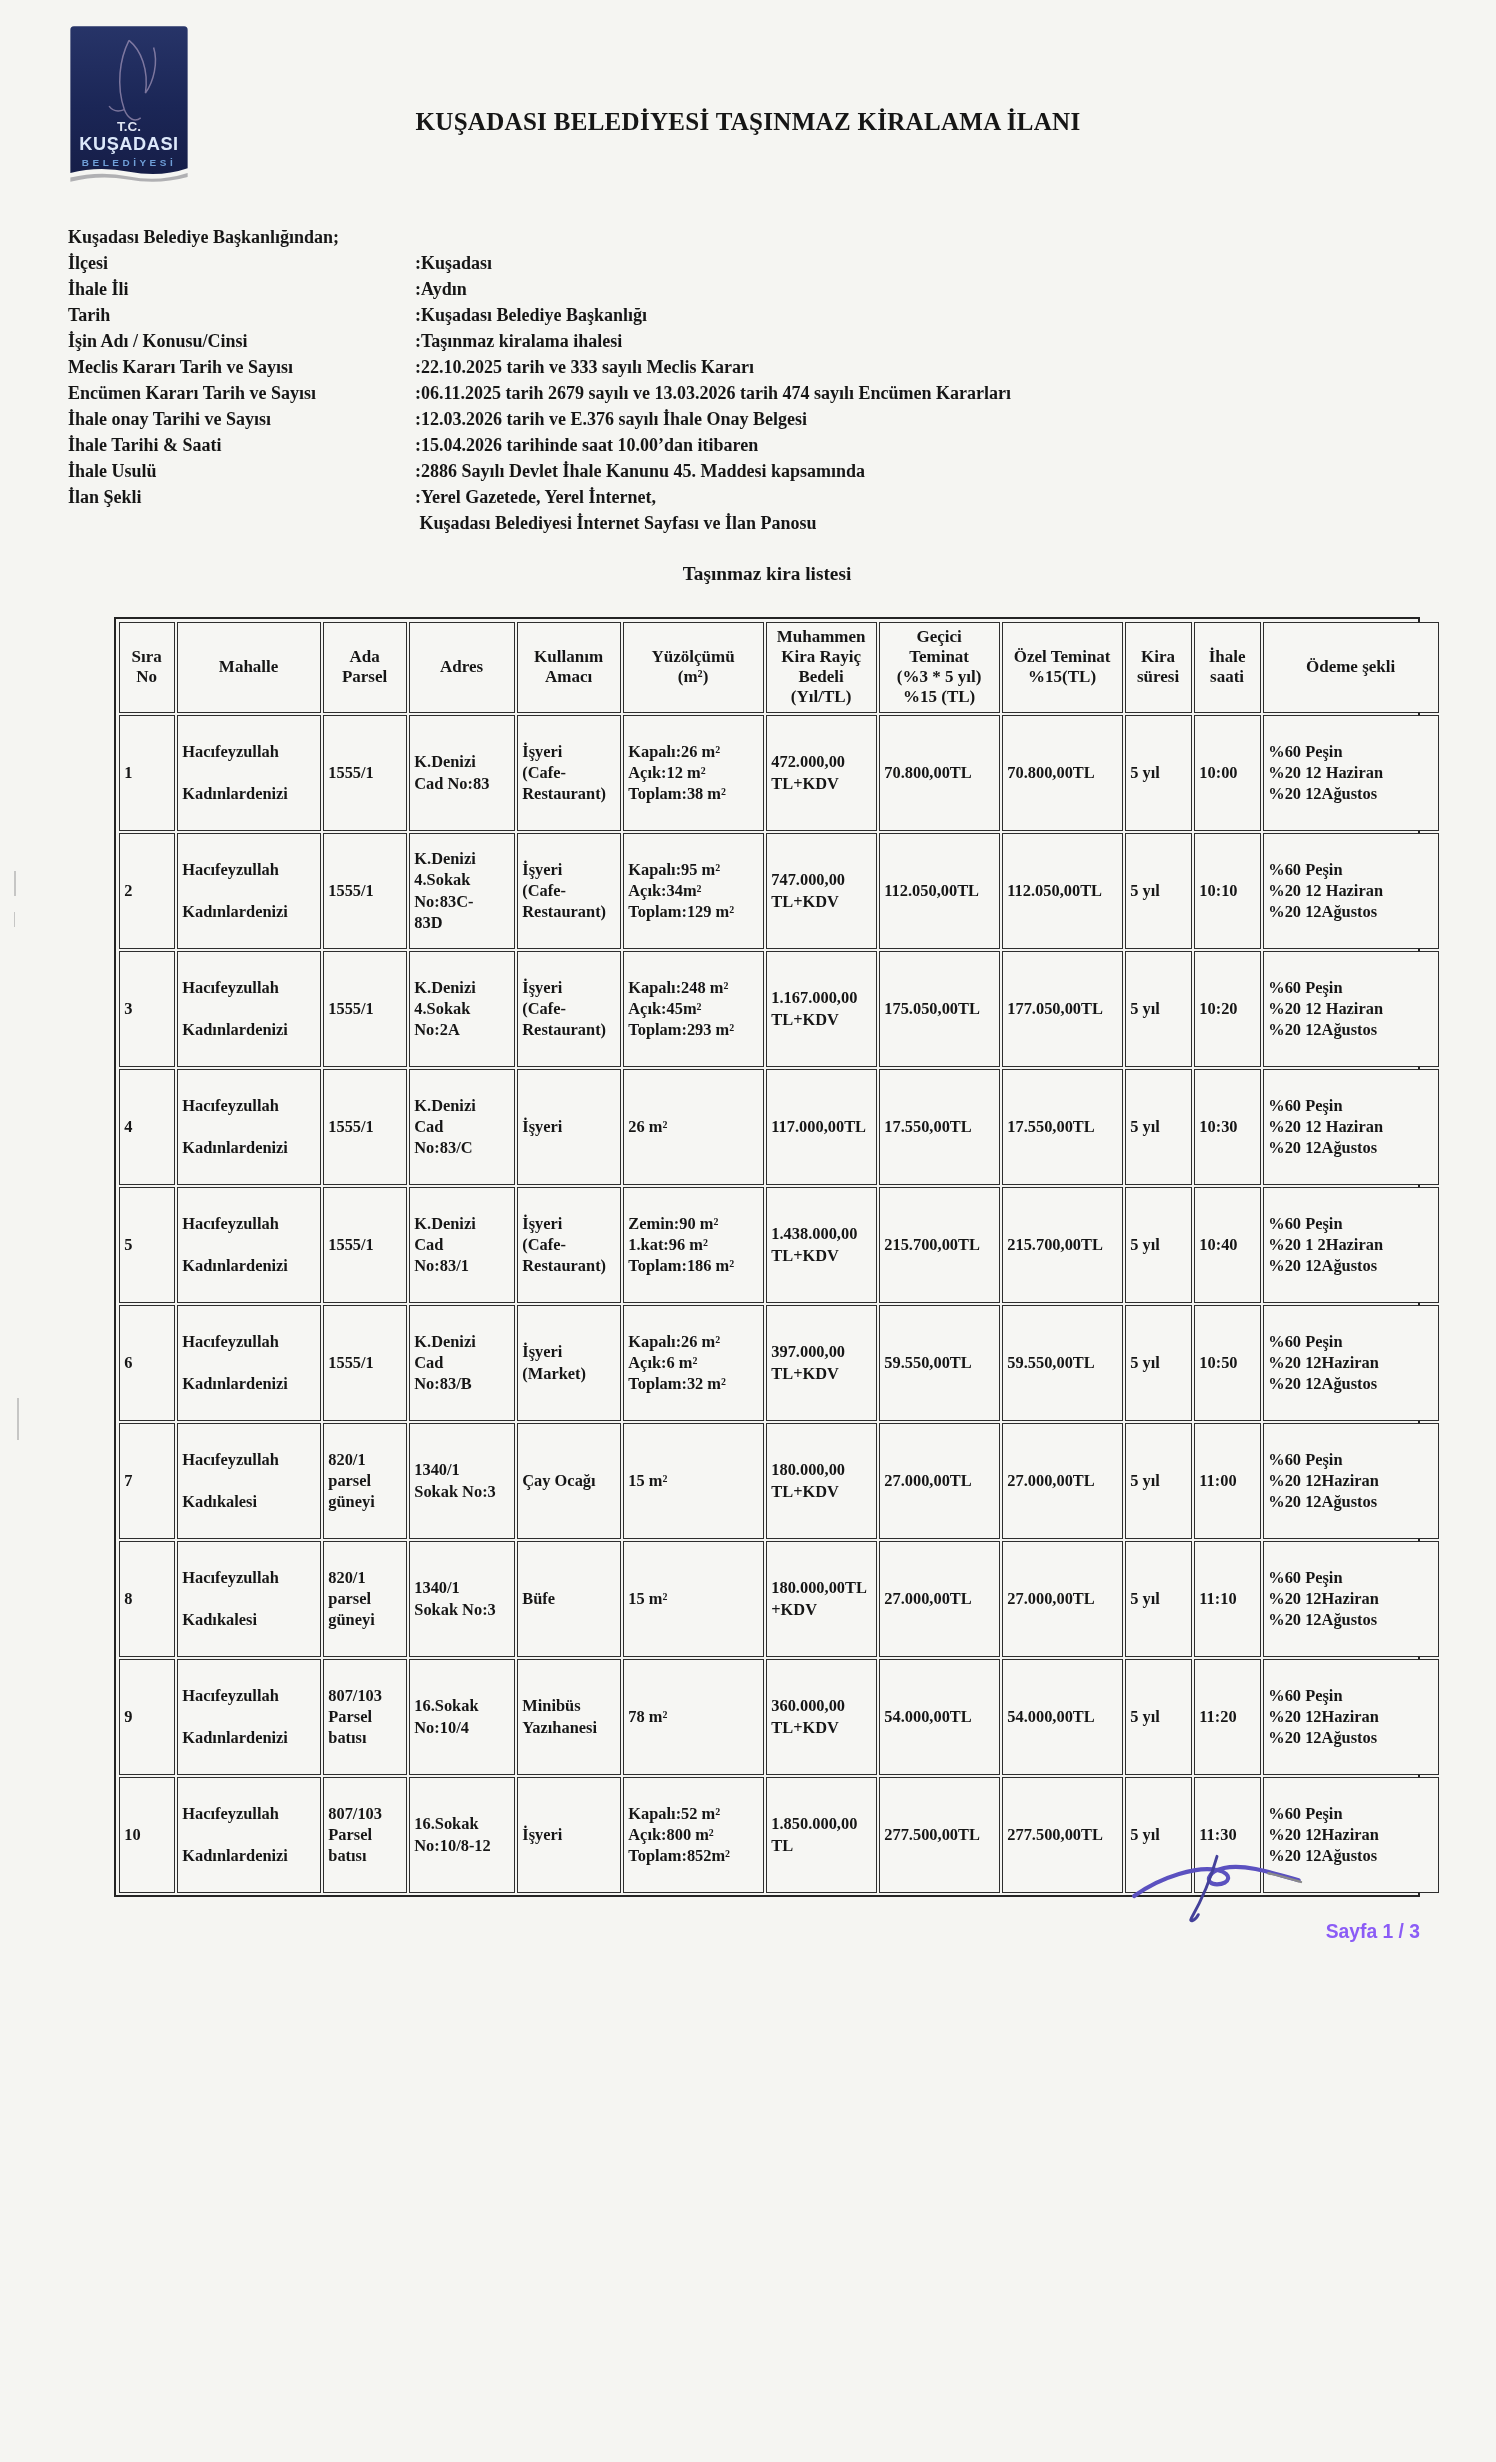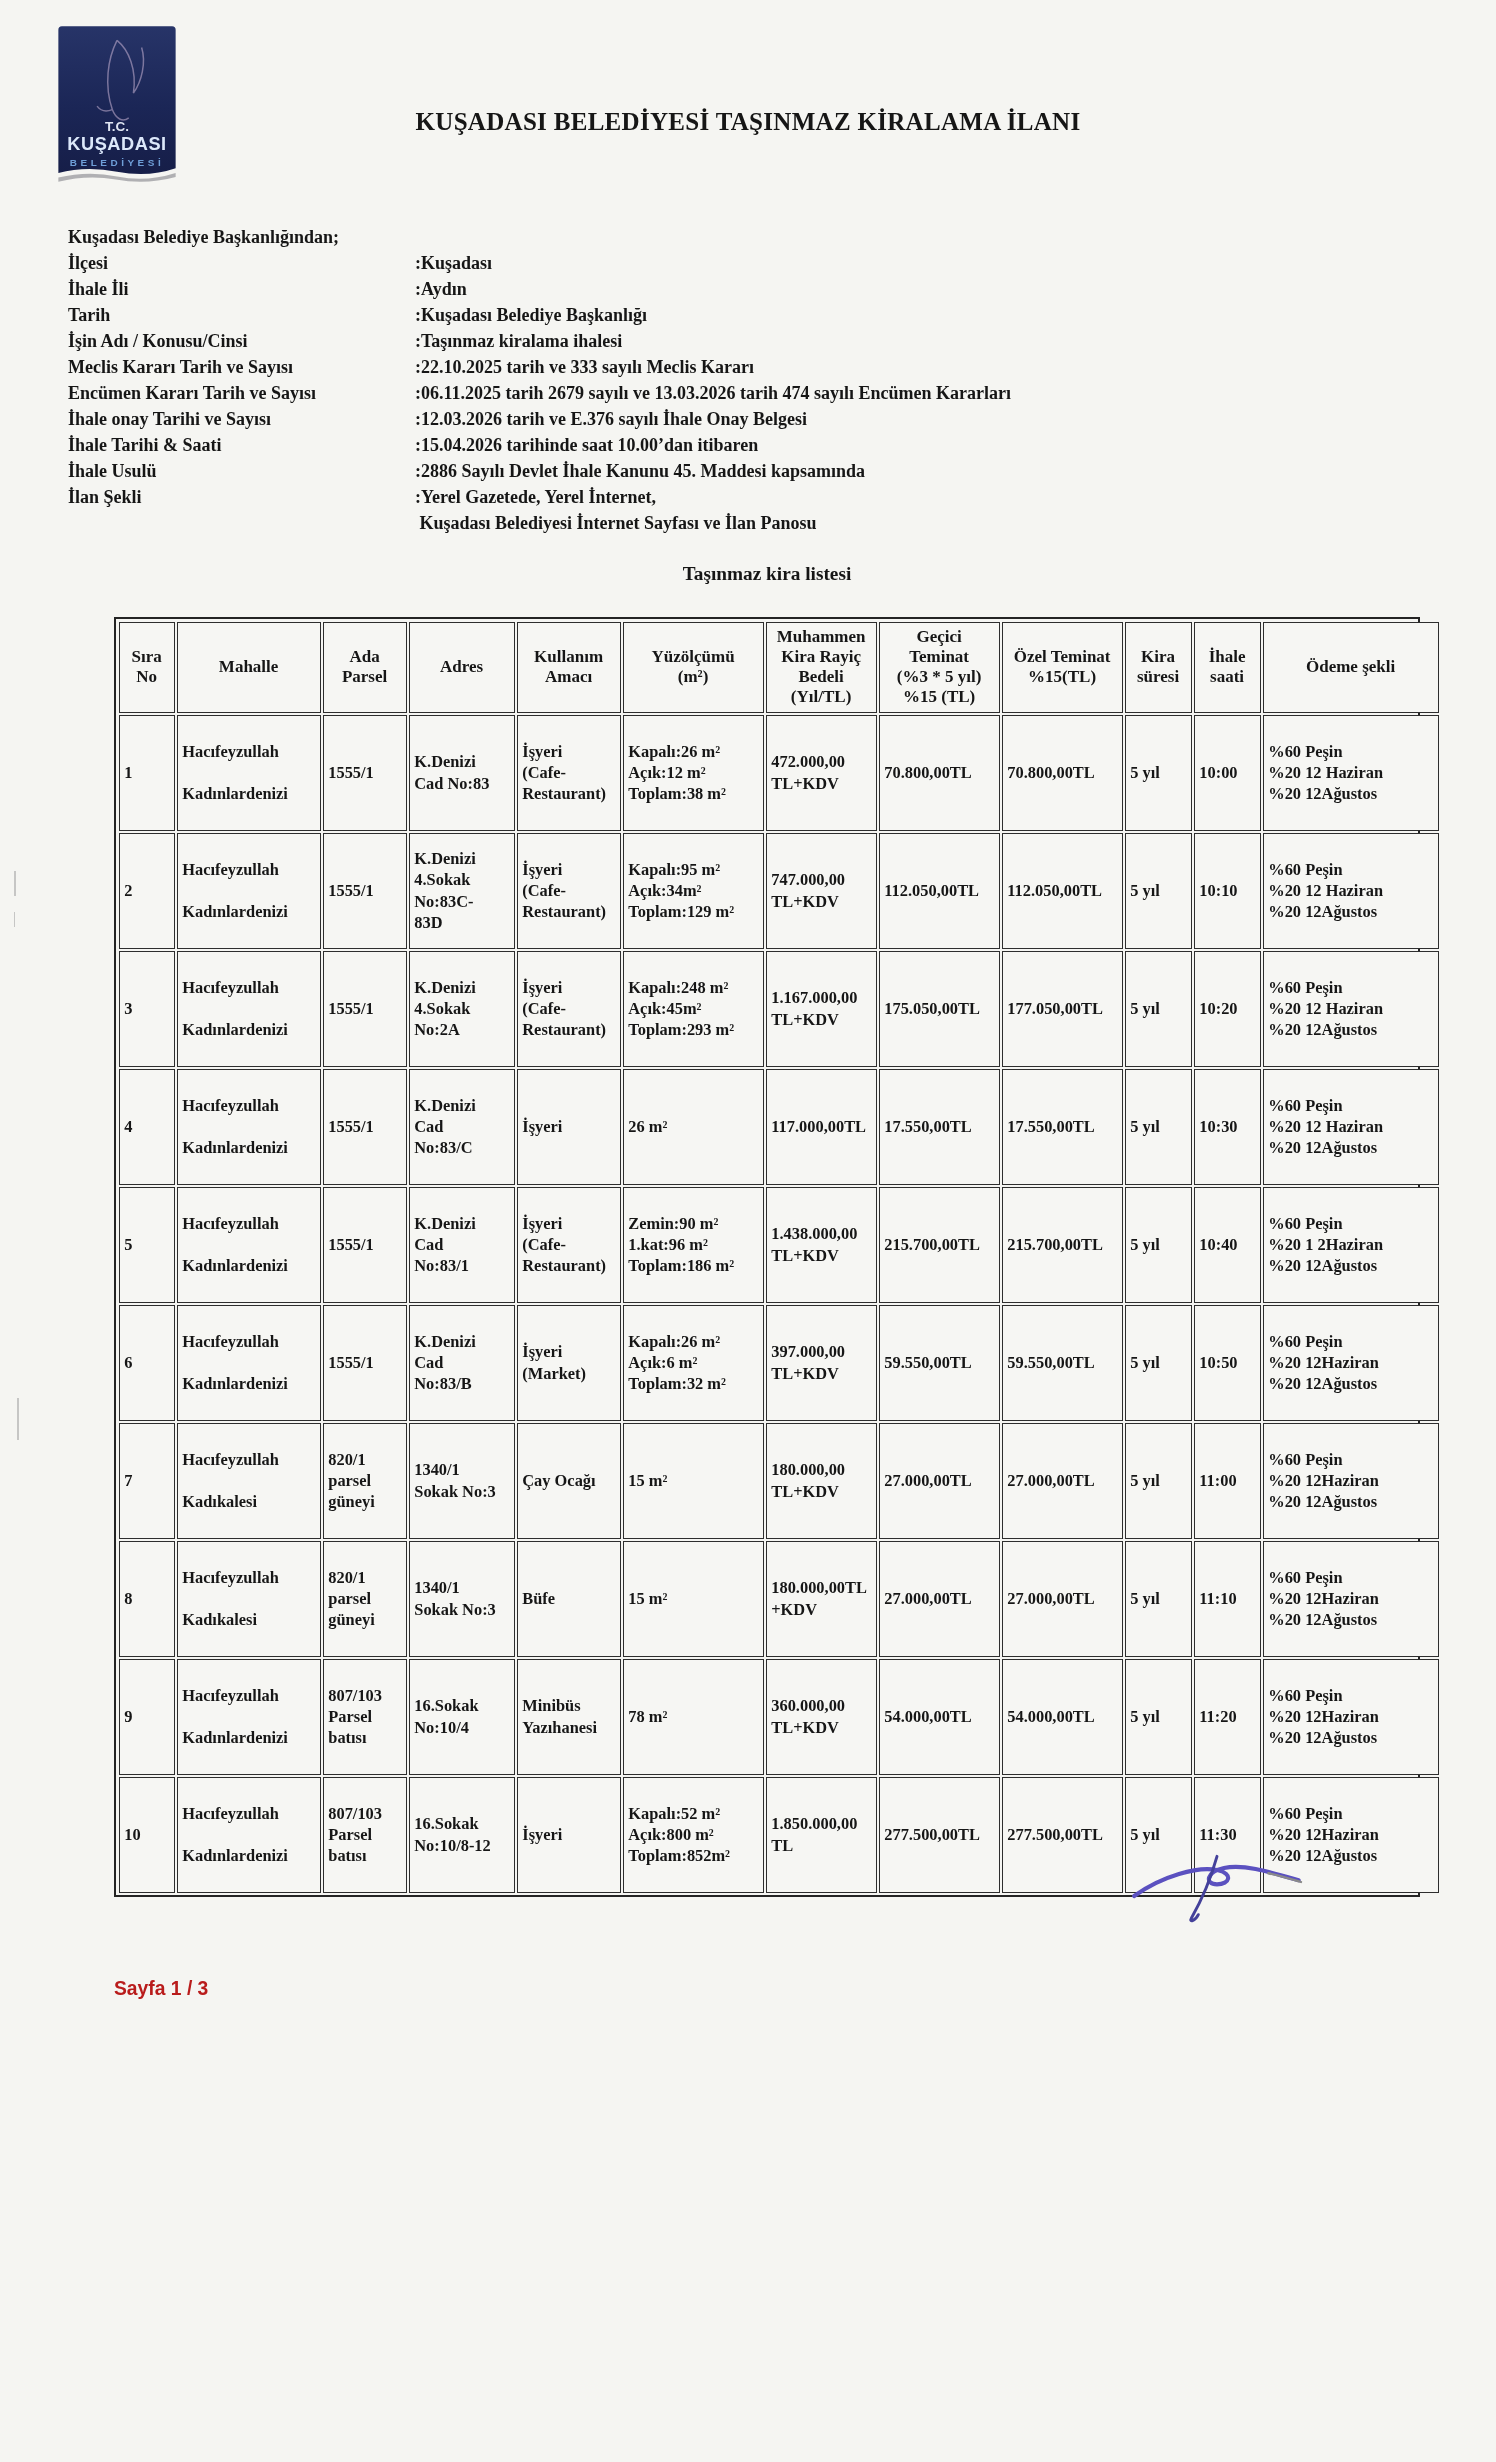--- a/index.html
+++ b/index.html
@@ -3,21 +3,21 @@
 <meta charset="utf-8">
 <style>
   html,body{margin:0;padding:0;}
   body{
     width:1496px;height:2462px;position:relative;overflow:hidden;
     background:#f5f5f2;color:#161616;
     font-family:"Liberation Serif","DejaVu Serif",serif;
     -webkit-font-smoothing:antialiased;
   }
   
-  .logo-wrap{position:absolute;left:56px;top:23.5px;width:122px;height:163px;}
+  .logo-wrap{position:absolute;left:68px;top:23.5px;width:122px;height:163px;}
   .logo-wrap svg text{font-family:"Liberation Sans","DejaVu Sans",sans-serif;}
   
   .doc-title{
     padding-top:108px;text-align:center;
     font-size:25px;font-weight:bold;letter-spacing:0.3px;
   }
   
   .header-block{margin:88px 0 0 68px;font-size:18px;font-weight:bold;line-height:26px;width:1290px;}
   .hfield{display:flex;align-items:flex-start;}
   .hfield .hlabel{width:347px;flex:none;}
@@ -37,23 +37,23 @@
   }
   table.rent td{
     font-size:16.4px;line-height:1.3;text-align:left;vertical-align:middle;
     height:107px;padding:3.5px 4.7px;
   }
   td.col-no{padding-left:4.7px;}
   td.col-odeme_sekli{vertical-align:top;padding-top:5.9px;}
   td.col-mahalle{line-height:1.35;}
   
   .page-footer{
-    text-align:left;margin-top:81px;
+    text-align:right;margin-top:24px;
     font-family:"Liberation Sans","DejaVu Sans",sans-serif;
-    font-weight:bold;font-size:19.3px;color:#b91c1c;
+    font-weight:bold;font-size:19.3px;color:#8b5cf6;
   }
   
   .signature{position:absolute;left:1129px;top:1854px;width:176px;height:70px;}
   
   .artifact{position:absolute;background:#8f8f8f;opacity:.45;}
   .a1{left:14px;top:871px;width:2.3px;height:24.6px;}
   .a2{left:13.5px;top:912px;width:1.8px;height:15.2px;}
   .a3{left:17px;top:1398px;width:2.3px;height:42px;}
 </style>
 </head>

